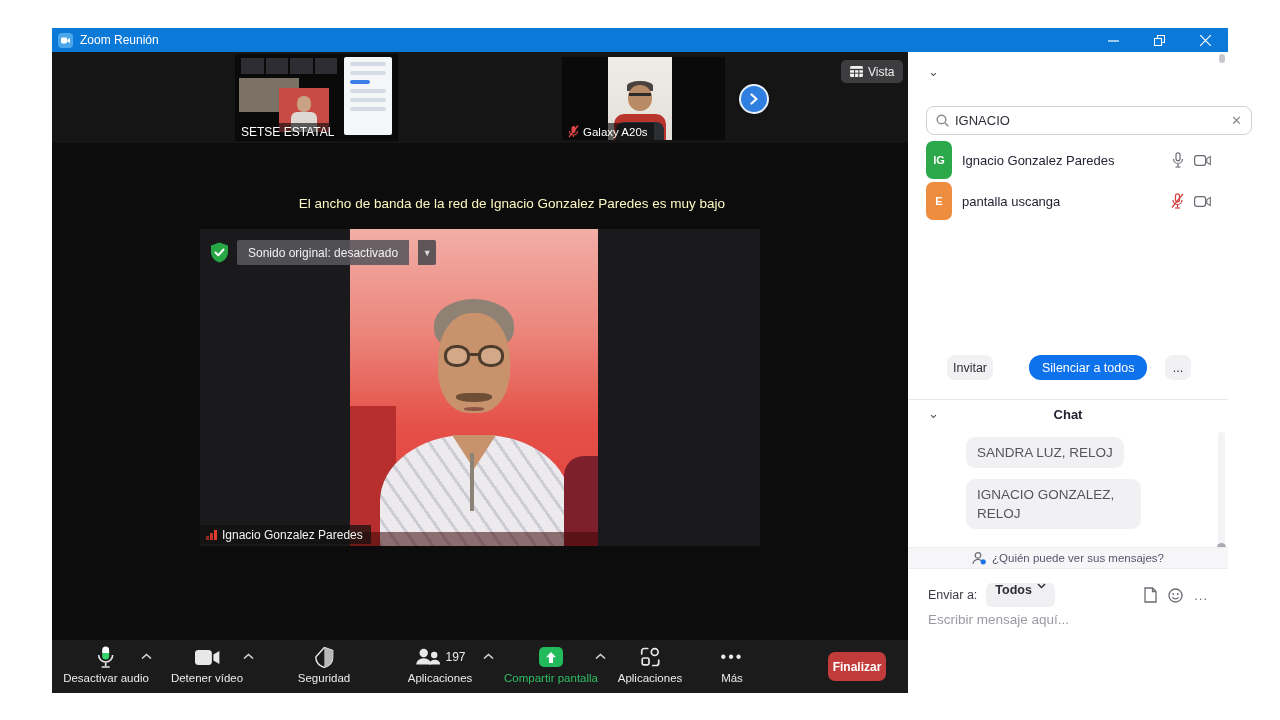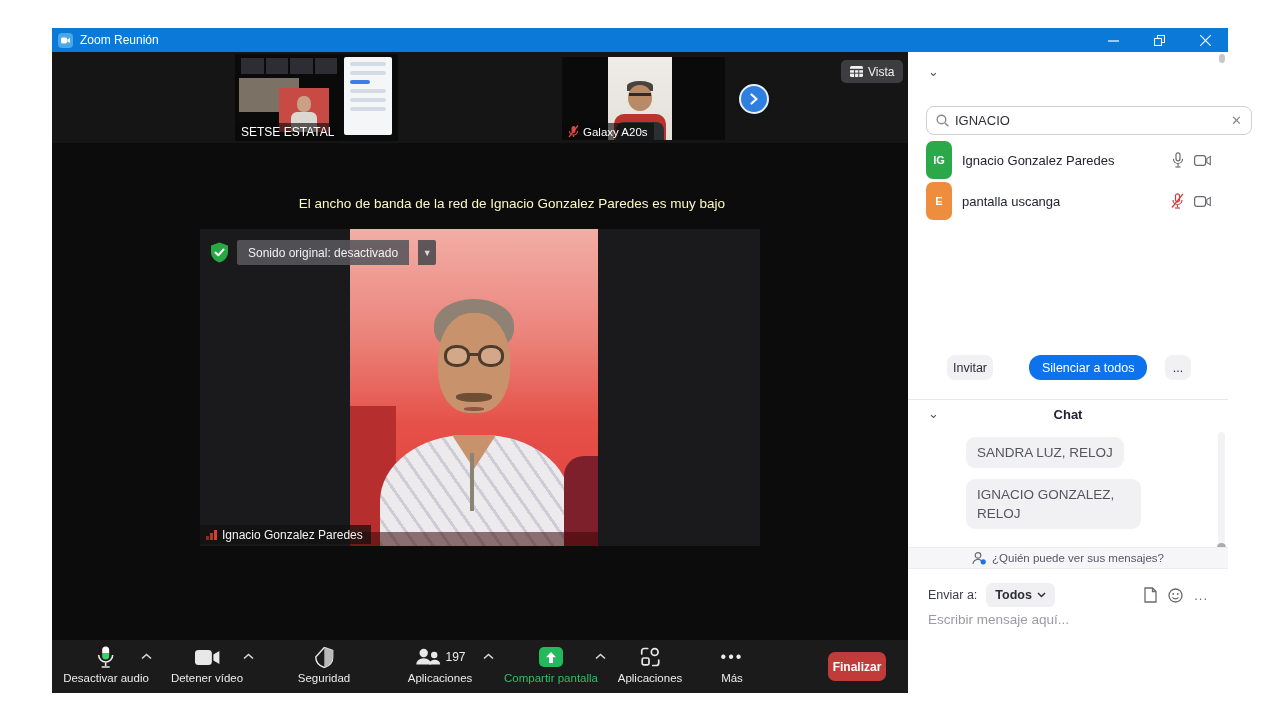--- a/index.html
+++ b/index.html
@@ -105,21 +105,21 @@
   .btn-chip { position:absolute; height:25px; border-radius:8px; background:#f1f1f4; color:#2d2d38; font-size:12.5px; display:flex; align-items:center; justify-content:center; border:none; font-family:"Liberation Sans",sans-serif; }
   .btn-blue { position:absolute; height:25px; border-radius:12px; background:#0e72ed; color:#fff; font-size:12.5px; display:flex; align-items:center; justify-content:center; border:none; padding:0 13px; font-family:"Liberation Sans",sans-serif; }
   .divider { position:absolute; left:0; top:347px; width:100%; height:1px; background:#e8e8ec; }
   .bubble { position:absolute; left:58px; background:#f1f1f4; border-radius:9px; padding:6px 11px; font-size:13.5px; color:#55555f; max-width:175px; line-height:19px; }
   .chat-scroll { position:absolute; right:3px; top:380px; width:7px; height:118px; background:#f3f3f5; border-radius:4px; }
   .chat-scroll .dot { position:absolute; left:-1px; bottom:-2px; width:9px; height:9px; border-radius:50%; background:#aaaab2; }
   .p-scroll { position:absolute; right:3px; top:2px; width:6px; height:9px; border-radius:3px; background:#c8c8cc; }
   .privacy { position:absolute; left:0; top:495px; width:100%; height:22px; background:#f6f6f9; border-top:1px solid #ebebf0; border-bottom:1px solid #ebebf0; display:flex; align-items:center; justify-content:center; gap:6px; font-size:11.5px; color:#55556a; }
   .send-row { position:absolute; left:20px; top:531px; width:280px; display:flex; align-items:center; }
   .send-label { font-size:12.5px; color:#3c3c46; }
-  .todos-chip { margin-left:9px; height:24px; padding:0 9px; background:#f0f0f3; border-radius:6px; display:flex; align-items:center; gap:5px; font-size:12.5px; font-weight:bold; color:#2d2d38; }
+  .todos-chip { margin-left:9px; height:24px; padding:0 9px; background:#f0f0f3; border-radius:6px; display:flex; gap:5px; font-size:12.5px; font-weight:bold; color:#2d2d38; }
   .send-icons { margin-left:auto; display:flex; align-items:center; gap:11px; color:#6a6a72; }
   .msg-input { position:absolute; left:20px; top:560px; width:280px; border:none; outline:none; font-size:13.5px; color:#2d2d38; font-family:"Liberation Sans",sans-serif; background:transparent; }
   .msg-input::placeholder { color:#9a9aa2; }
   svg { display:block; }
 </style>
 </head>
 <body>
 
 <div class="window">
 

